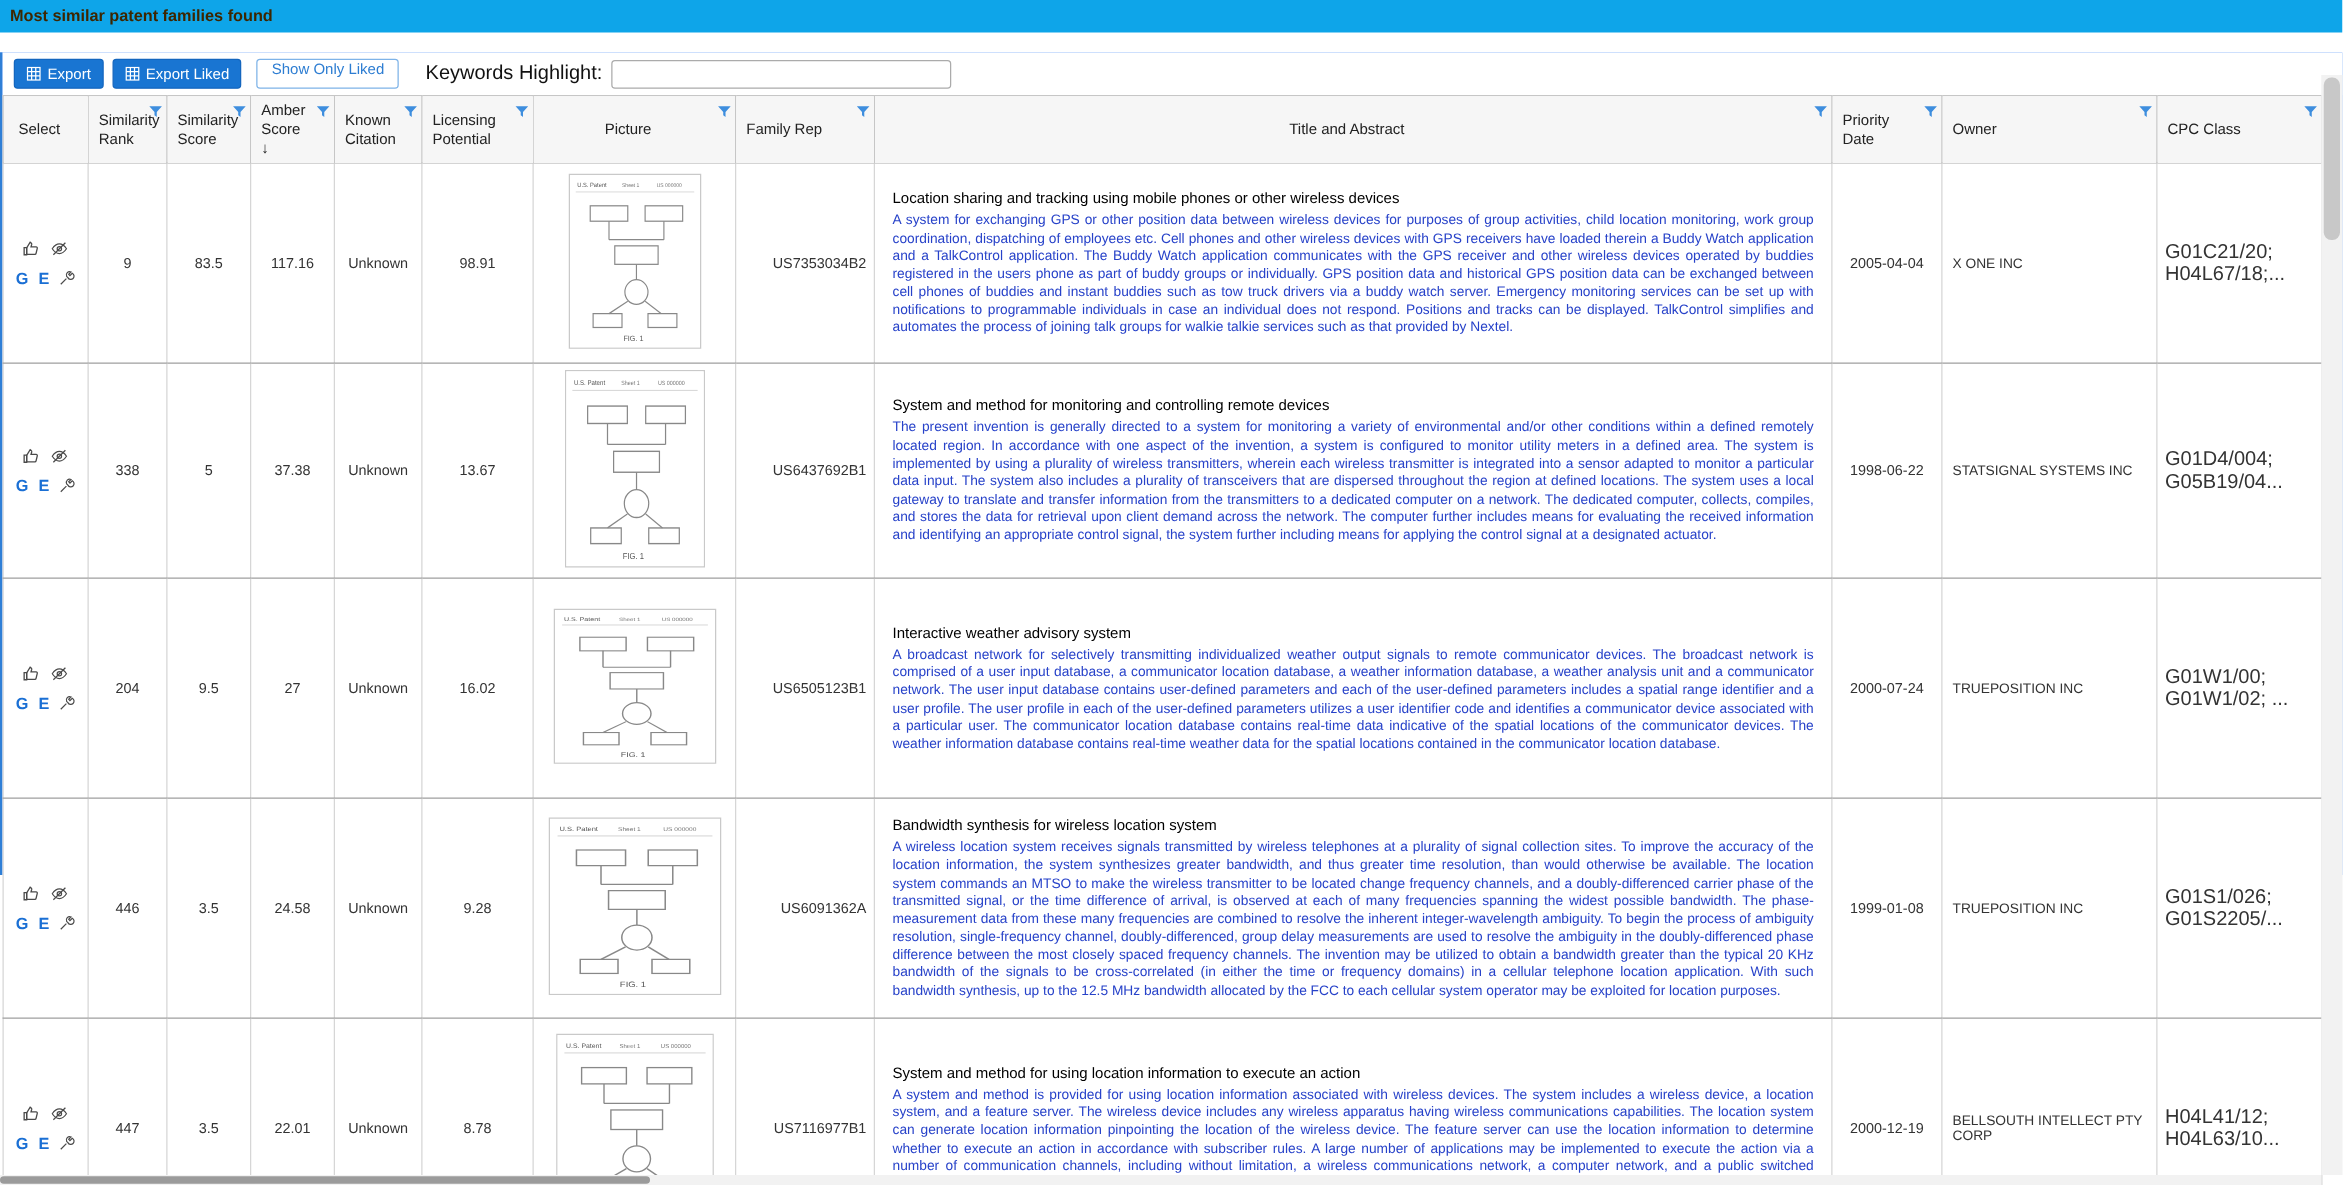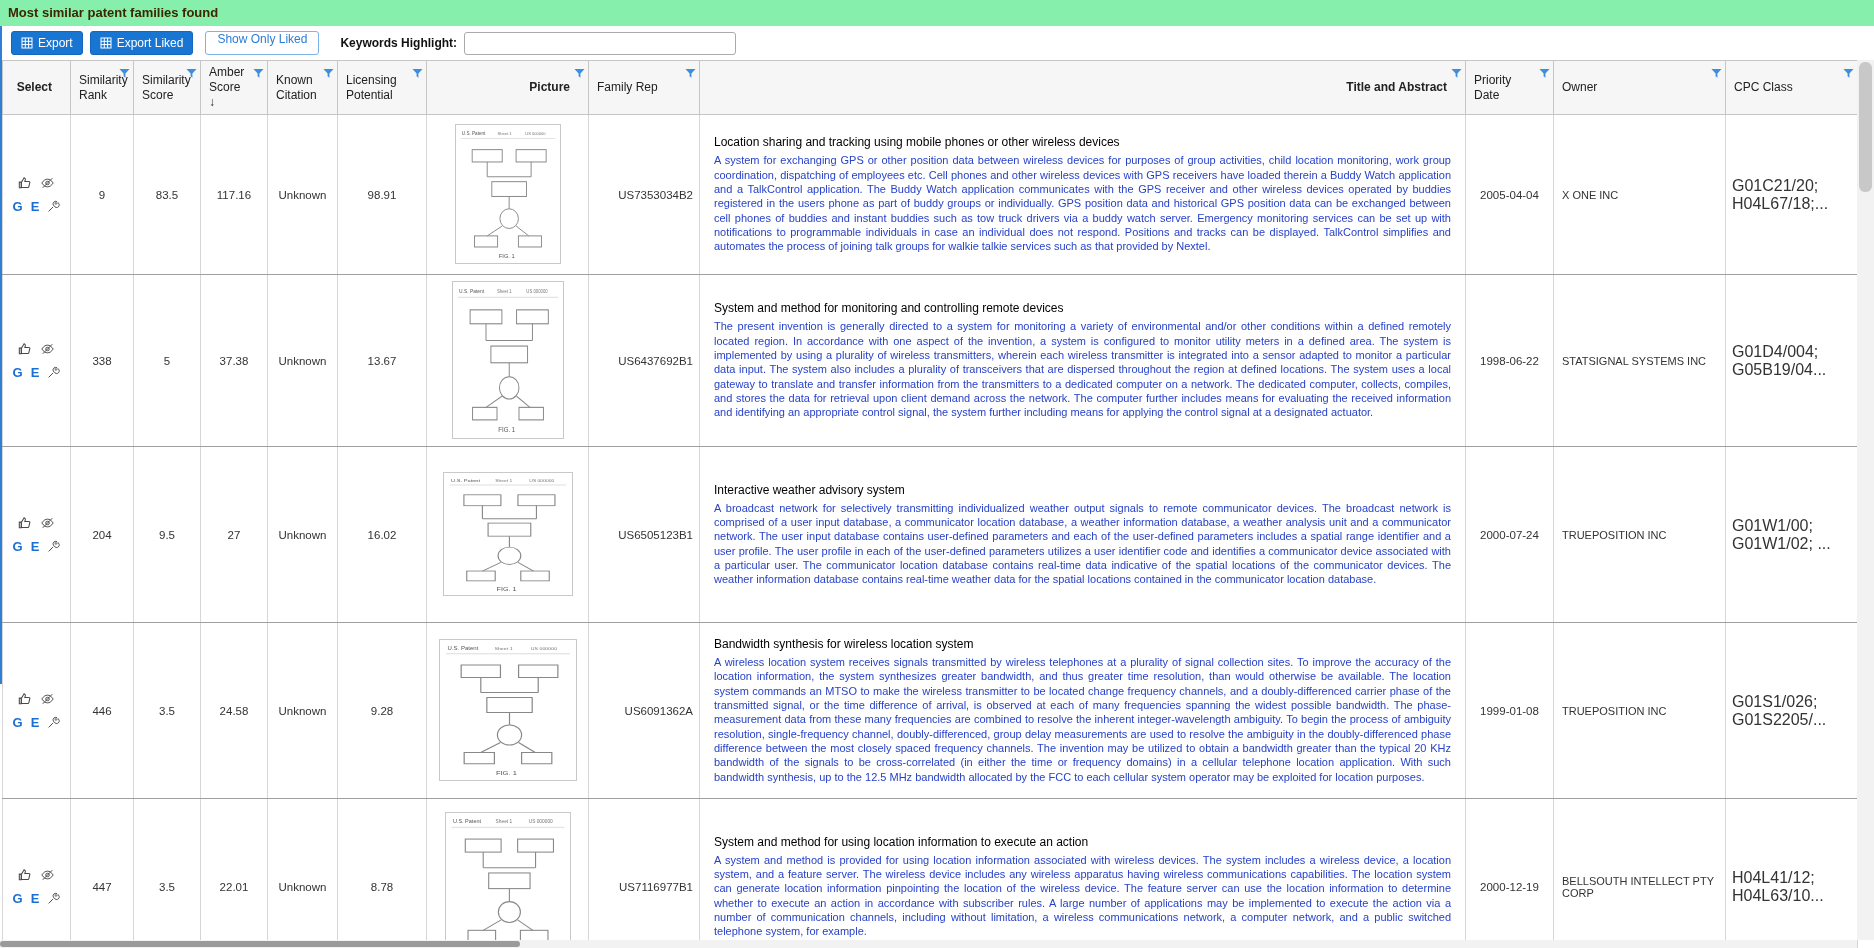--- a/index.html
+++ b/index.html
@@ -1,41 +1,41 @@
 <!DOCTYPE html>
 <html><head>
 <meta charset="utf-8">
 <style>
   * { margin:0; padding:0; box-sizing:border-box; }
   html,body { width:1874px; height:948px; overflow:hidden; background:#fff;
               font-family:"Liberation Sans", sans-serif; }
 
-  .titlebar { height:26px; background:#86efac; color:#3D2600; font-weight:bold;
+  .titlebar { height:26px; background:#0ea5e9; color:#3D2600; font-weight:bold;
               font-size:13px; line-height:26px; padding-left:8px; }
 
-  .content { position:relative; height:658px; border-left:2px solid #2F7FD6; background:#3b82f6; }
+  .content { position:relative; height:658px; border-left:2px solid #2F7FD6; background:#3b82f6;margin-top:16px; }
 
   
   .toolbar { height:34px; display:flex; align-items:center; gap:7px; padding:0 9px; background:#fff; }
   .btn-primary { display:inline-flex; align-items:center; gap:5px; background:#1975D2; color:#fff;
                  border:1px solid #1466BE; border-radius:3px; font-size:12px; padding:0 9px;
                  height:24px; cursor:pointer; font-family:inherit; }
   .btn-outline { display:inline-flex; background:#fff; color:#2D7DD2;
                  border:1px solid #7EB3E8; border-radius:3px; font-size:12px; padding:0 11px;
                  height:24px; cursor:pointer; font-family:inherit; margin-left:5px; }
-  .kw-label { font-weight:bold; font-size:12px; color:#111; margin-left:14px; }
+  .kw-label { font-weight:normal; font-size:16px; color:#111; margin-left:14px; }
   .kw-input { width:272px; height:23px; border:1px solid #ABABAB; border-radius:3px;
               padding:0 6px; font-size:12px; font-family:inherit; }
 
   
   table { border-collapse:collapse; table-layout:fixed; width:1855px; background:#fff; }
   th { background:#F6F6F6; font-weight:normal; font-size:12px; color:#222; text-align:left;
        vertical-align:middle; border:1px solid #C6C6C6; position:relative;
        padding:4px 18px 4px 8px; height:45px; line-height:1.25; }
-  th.center { text-align:right;font-weight:bold; }
+  th.center { text-align:center; }
   .funnel { position:absolute; top:7px; right:3px; width:11px; height:11px; cursor:pointer; }
 
   td { border:1px solid #D6D6D6; border-bottom:1px solid #9F9F9F; vertical-align:middle;
        font-size:11.5px; color:#333; background:#fff; }
   tbody tr:nth-child(1) { height:160px; }
   tbody tr:nth-child(2) { height:172px; }
   tbody tr:nth-child(3) { height:176px; }
   tbody tr:nth-child(4) { height:176px; }
   tbody tr:nth-child(5) { height:176px; }
 

